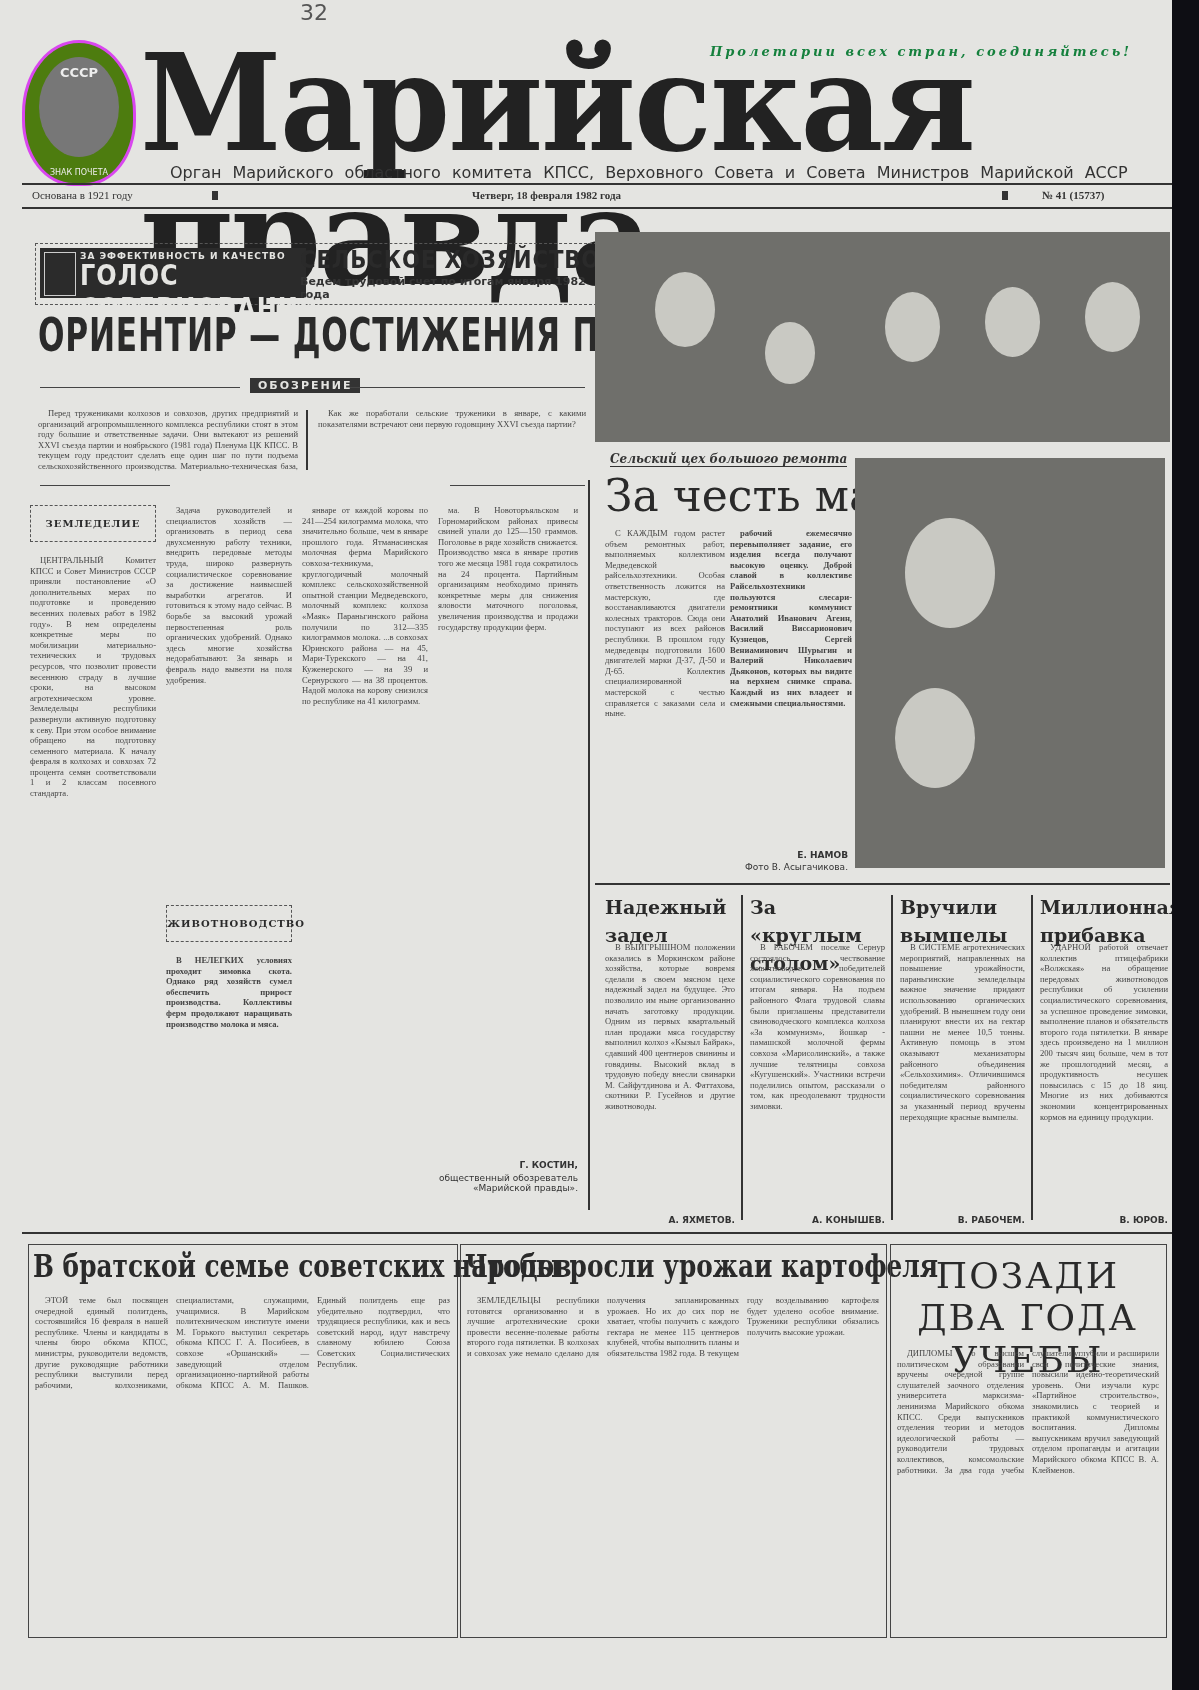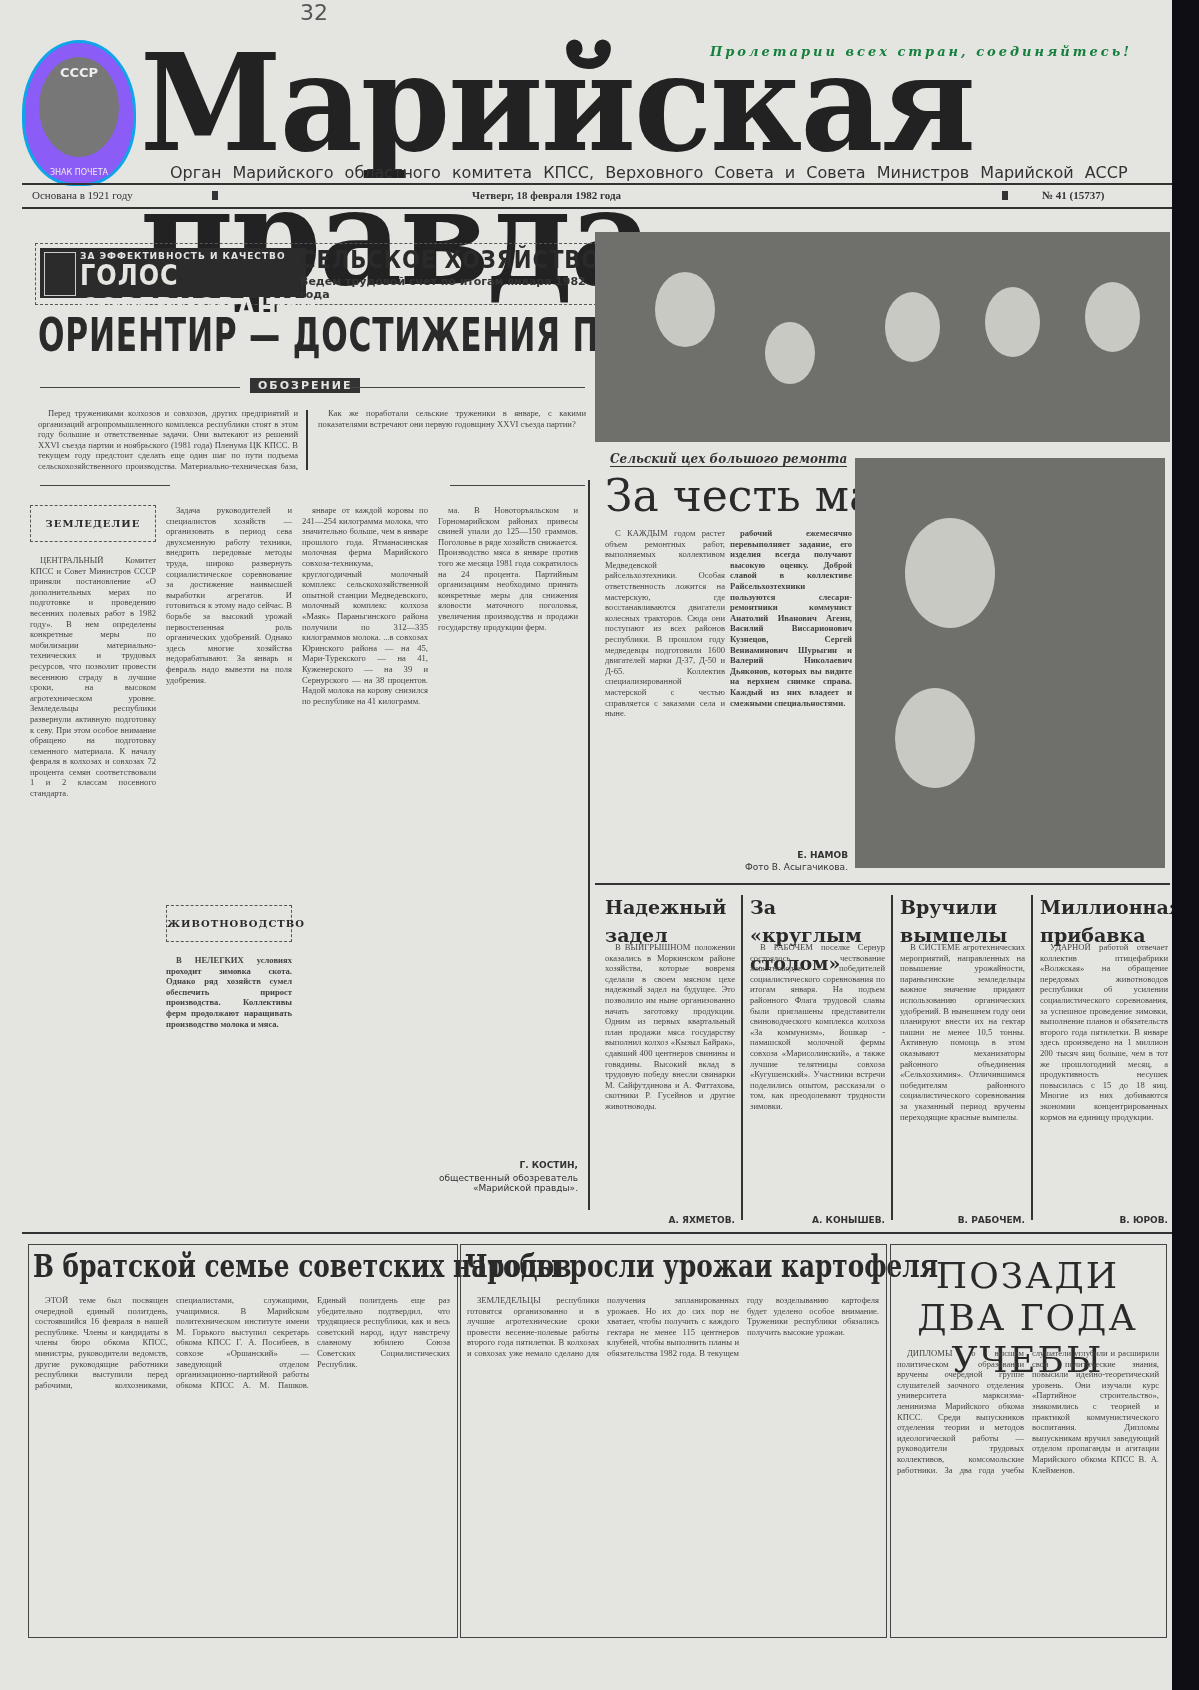--- a/index.html
+++ b/index.html
@@ -1,21 +1,21 @@
 <!DOCTYPE html>
 <html><head>
 <meta charset="utf-8">
 <style>
   html,body{margin:0;padding:0;}
   body{width:1199px;height:1690px;background:#d9d9d6;font-family:"DejaVu Serif",serif;color:#2a2a2a;position:relative;overflow:hidden;}
   .page{position:absolute;left:0;top:0;width:1172px;height:1690px;background:#e4e4e1;}
   .edge{position:absolute;right:0;top:0;width:27px;height:1690px;background:#0e0e14;}
   .abs{position:absolute;}
   .masthead-title{left:140px;top:42px;font-family:"DejaVu Serif",serif;font-weight:900;font-size:128px;line-height:1;letter-spacing:-2px;color:#222;transform:scaleY(1.05);}
-  .emblem{left:22px;top:40px;width:108px;height:140px;border-radius:50% 50% 45% 45%;background:#8b5cf6;border:3px solid #0ea5e9;}
+  .emblem{left:22px;top:40px;width:108px;height:140px;border-radius:50% 50% 45% 45%;background:#4d7c0f;border:3px solid #d946ef;}
   .emblem-inner{position:absolute;left:14px;top:14px;right:14px;bottom:26px;border-radius:50%;background:#777;}
   .emblem-label{position:absolute;left:0;right:0;bottom:6px;text-align:center;font-family:"DejaVu Sans",sans-serif;font-size:8px;color:#eee;}
   .motto{right:40px;top:44px;font-style:italic;font-weight:bold;font-size:13px;letter-spacing:3px;color:#15803d;}
   .subtitle{left:170px;top:163px;font-family:"DejaVu Sans",sans-serif;font-size:16px;word-spacing:6px;color:#333;}
   .rule{left:22px;width:1150px;height:2px;background:#333;}
   .infobar{left:22px;top:189px;width:1150px;font-size:11px;font-family:"Liberation Serif",serif;color:#333;}
   .infobar span{position:absolute;top:0;}
   .banner-box{left:35px;top:243px;width:560px;height:60px;border:1px dashed #555;}
   .rubric{left:40px;top:248px;width:248px;height:50px;background:#2b2b2b;color:#e4e4e1;font-family:"DejaVu Sans",sans-serif;padding-left:18px;}
   .rubric .sm{position:absolute;left:40px;top:3px;font-size:9px;font-weight:bold;letter-spacing:1px;}

